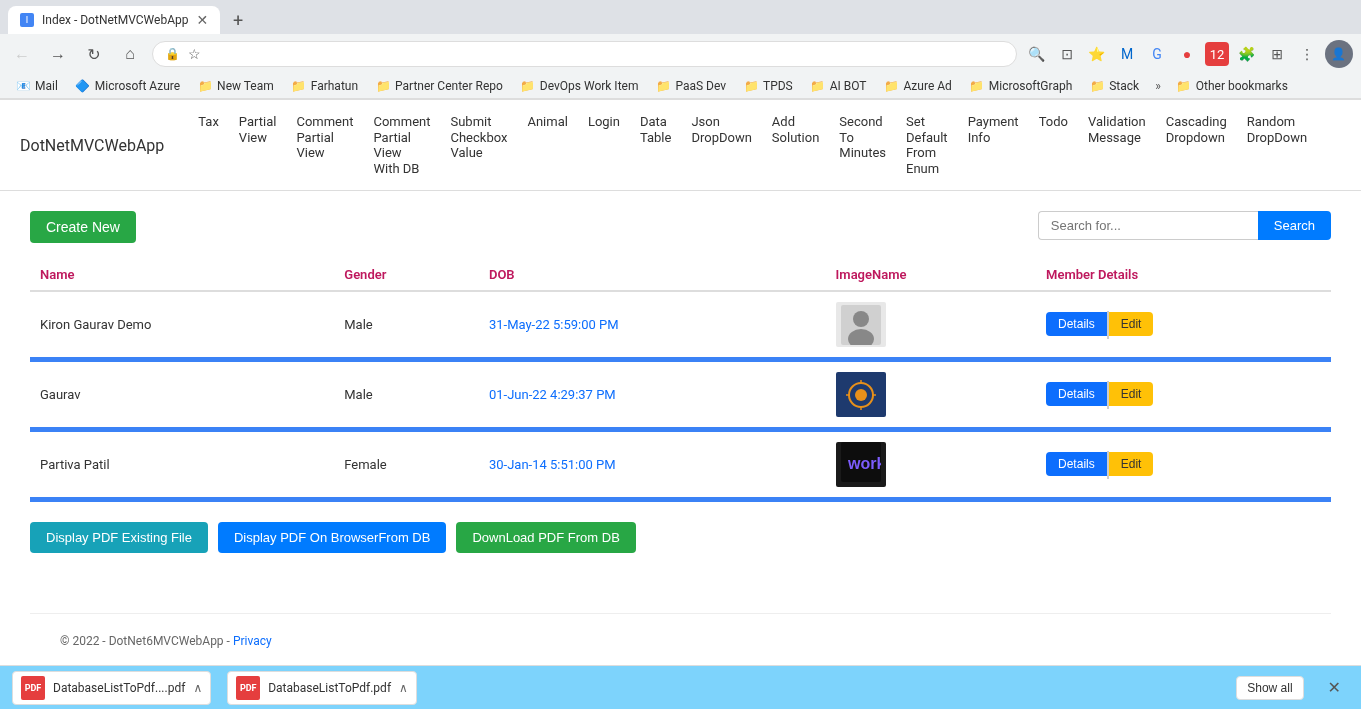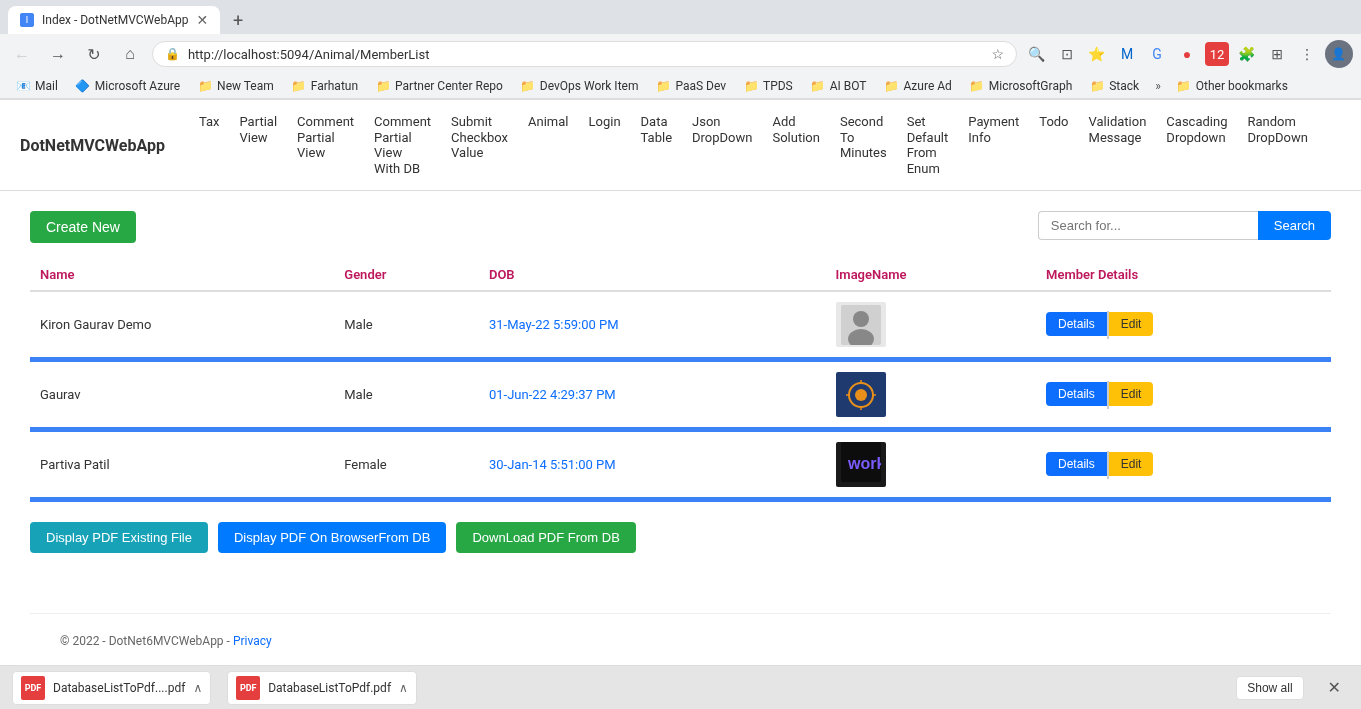--- a/index.html
+++ b/index.html
@@ -22,21 +22,21 @@
     .nav-icon.red { color: #e53e3e; }
     .nav-icon.profile { width: 28px; height: 28px; border-radius: 50%; background: #6b7280; color: white; font-size: 12px; }
 
     
     .bookmarks-bar { display: flex; align-items: center; padding: 3px 8px; gap: 2px; background: #f1f3f4; border-bottom: 1px solid #ddd; overflow: hidden; font-size: 12px; }
     .bookmark-item { display: flex; align-items: center; gap: 4px; padding: 2px 8px; border-radius: 4px; cursor: pointer; white-space: nowrap; color: #333; }
     .other-bookmarks { display: flex; align-items: center; gap: 4px; padding: 2px 8px; cursor: pointer; white-space: nowrap; }
 
     
     .app-nav { display: flex; align-items: flex-start; padding: 8px 20px; border-bottom: 1px solid #ddd; background: #fff; flex-wrap: wrap; gap: 4px; }
-    .app-brand { font-weight: bold; font-size: 16px; color: #333; margin-right: 20px; align-self: center; }
+    .app-brand { font-weight: normal; font-size: 16px; color: #333; margin-right: 20px; align-self: center; }
     .nav-links { display: flex; flex-wrap: wrap; gap: 0; }
     .nav-link { padding: 6px 10px; color: #333; cursor: pointer; font-size: 13px; text-decoration: none; line-height: 1.3; }
 
     
     .main-content { padding: 20px 30px; }
     .toolbar { display: flex; align-items: flex-start; margin-bottom: 16px; gap: 10px; }
     .btn-create { background: #28a745; color: white; border: none; padding: 8px 16px; border-radius: 4px; cursor: pointer; font-size: 14px; font-weight: 500; }
     .search-area { margin-left: auto; display: flex; gap: 0; }
     .search-input { border: 1px solid #ccc; border-right: none; padding: 6px 12px; border-radius: 4px 0 0 4px; font-size: 13px; width: 220px; outline: none; color: #999; }
     .btn-search { background: #007bff; color: white; border: none; padding: 6px 16px; border-radius: 0 4px 4px 0; cursor: pointer; font-size: 13px; }
@@ -59,21 +59,21 @@
     .btn-pdf { padding: 8px 16px; border: none; border-radius: 4px; cursor: pointer; font-size: 13px; font-weight: 500; }
     .btn-pdf-display { background: #17a2b8; color: white; }
     .btn-pdf-browser { background: #007bff; color: white; }
     .btn-pdf-download { background: #28a745; color: white; }
 
     
     .footer { margin-top: 60px; padding: 20px 30px; border-top: 1px solid #eee; font-size: 12px; color: #666; }
     .footer a { color: #0d6efd; text-decoration: none; }
 
     
-    .download-bar { position: fixed; bottom: 0; left: 0; right: 0; background: #e5e5e5; border-top: 1px solid #ddd; padding: 6px 12px; display: flex; align-items: center; gap: 16px; height: 44px; }
+    .download-bar { position: fixed; bottom: 0; left: 0; right: 0; background: #7dd3fc; border-top: 1px solid #ddd; padding: 6px 12px; display: flex; align-items: center; gap: 16px; height: 44px; }
     .download-item { display: flex; align-items: center; gap: 8px; padding: 4px 8px; border: 1px solid #ddd; border-radius: 4px; background: white; cursor: pointer; }
     .download-pdf-icon { width: 24px; height: 24px; background: #e53e3e; border-radius: 2px; color: white; font-size: 9px; display: flex; align-items: center; justify-content: center; font-weight: bold; }
     .download-filename { font-size: 12px; color: #333; }
     .download-chevron { color: #666; font-size: 12px; }
     .download-show-all { margin-left: auto; padding: 4px 10px; background: white; border: 1px solid #ddd; border-radius: 4px; cursor: pointer; font-size: 12px; color: #333; }
     .download-close { padding: 4px 8px; cursor: pointer; color: #555; font-size: 16px; border: none; background: transparent; }
 
     
     .scroll-area { height: 12px; background: #f1f1f1; border-top: 1px solid #ddd; position: relative; }
     .scroll-thumb { position: absolute; left: 0; width: 350px; height: 10px; background: #ccc; border-radius: 4px; top: 1px; }
@@ -92,21 +92,20 @@
     <div class="tab-new">+</div>
   </div>
 
   <div class="nav-bar">
     <button class="nav-btn disabled">←</button>
     <button class="nav-btn">→</button>
     <button class="nav-btn">↻</button>
     <button class="nav-btn">⌂</button>
     <div class="address-bar">
       <span style="color:#555;font-size:12px;">🔒</span>
-      <span class="address-bar-url">http://localhost:5094/Animal/MemberList</span>
       <span style="color:#555;font-size:14px;">☆</span>
     </div>
     <div class="nav-icons">
       <div class="nav-icon">🔍</div>
       <div class="nav-icon">⊡</div>
       <div class="nav-icon">⭐</div>
       <div class="nav-icon" style="color:#0066cc;">M</div>
       <div class="nav-icon" style="color:#4285f4;">G</div>
       <div class="nav-icon red">●</div>
       <div class="nav-icon" style="background:#e53e3e;color:white;border-radius:4px;font-size:13px;padding:0 3px;">12</div>

